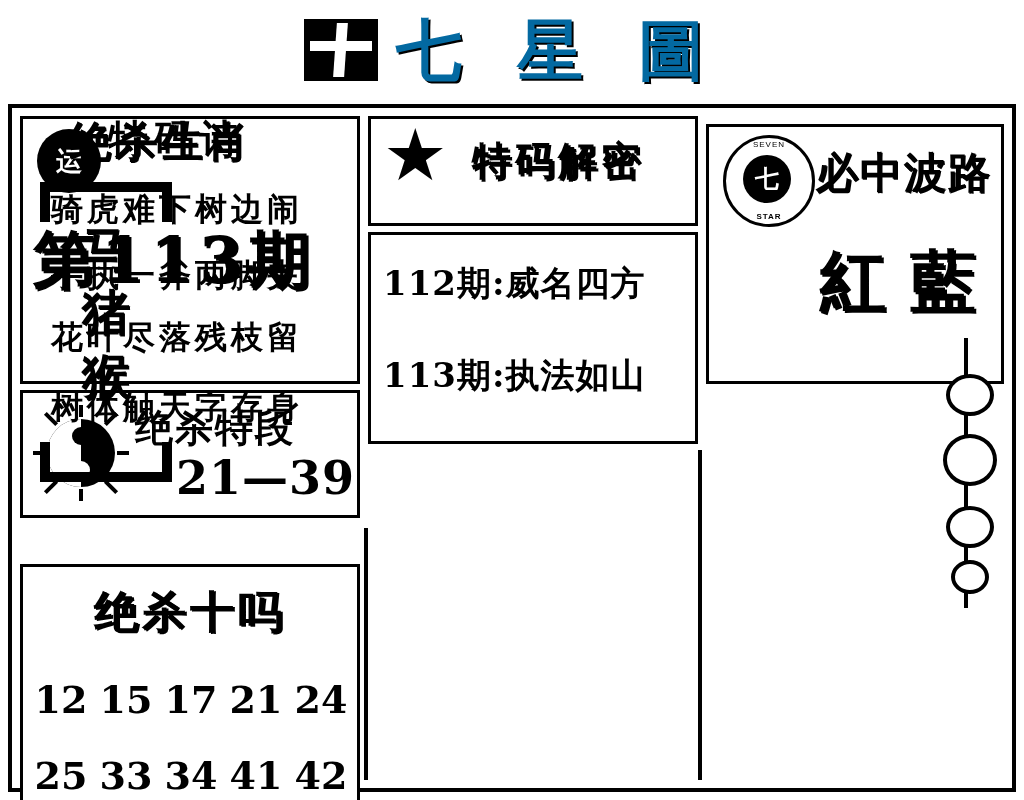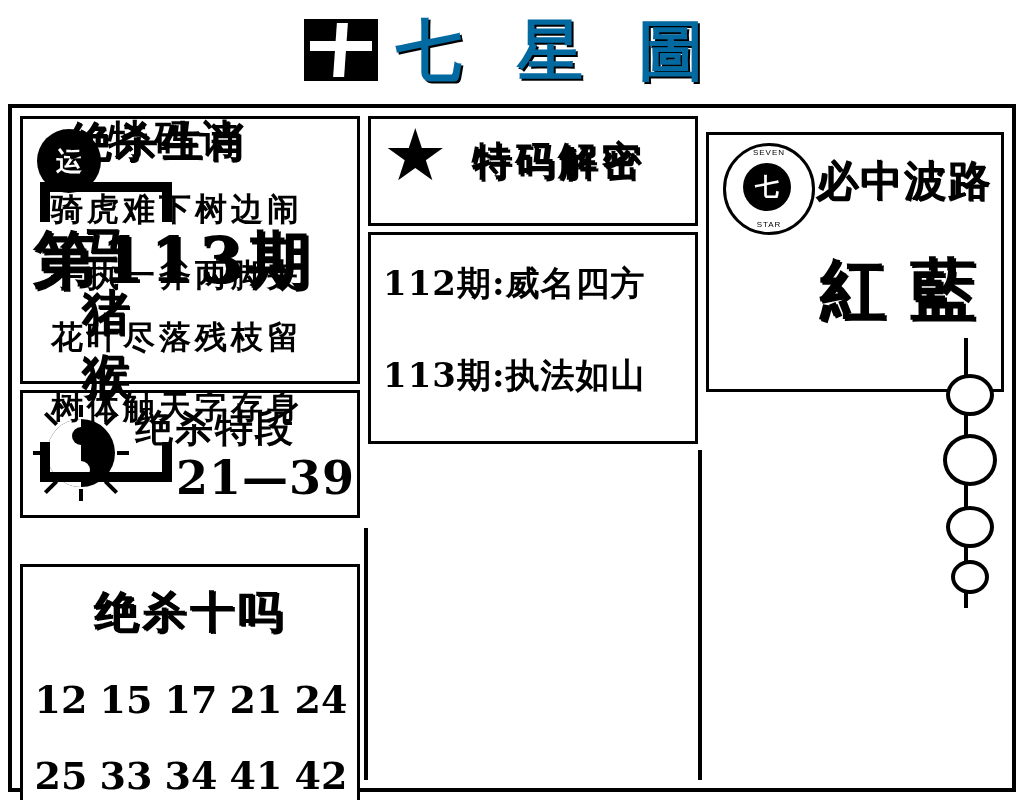--- a/index.html
+++ b/index.html
@@ -273,21 +273,21 @@
     font-weight: bold;
     letter-spacing: 4px;
   }
   .poem-line.p1 { top: 80px; }
   .poem-line.p2 { top: 146px; }
   .poem-line.p3 { top: 208px; }
   .poem-line.p4 { top: 278px; }
 
   
   .wave-box {
-    left: 694px; top: 24px;
+    left: 694px; top: 16px;
     width: 298px; height: 260px;
   }
   .seal-circle {
     position: absolute;
     left: 14px; top: 8px;
     width: 86px; height: 86px;
     border-radius: 50%;
     border: 3px solid #000;
     background: #fff;
     overflow: hidden;
@@ -311,20 +311,21 @@
     left: 0; top: 2px;
     width: 86px;
     text-align: center;
     font-size: 8px;
     letter-spacing: 1px;
     font-family: "Liberation Sans", sans-serif;
   }
   .seal-circle .ring-text.bottom {
     top: auto;
     bottom: 3px;
+    font-weight: bold;
   }
   .wave-title {
     position: absolute;
     left: 100px; top: 18px;
     width: 190px;
     font-family: "DejaVu Serif", serif;
     font-size: 42px;
     font-weight: bold;
     letter-spacing: 2px;
     text-align: center;

